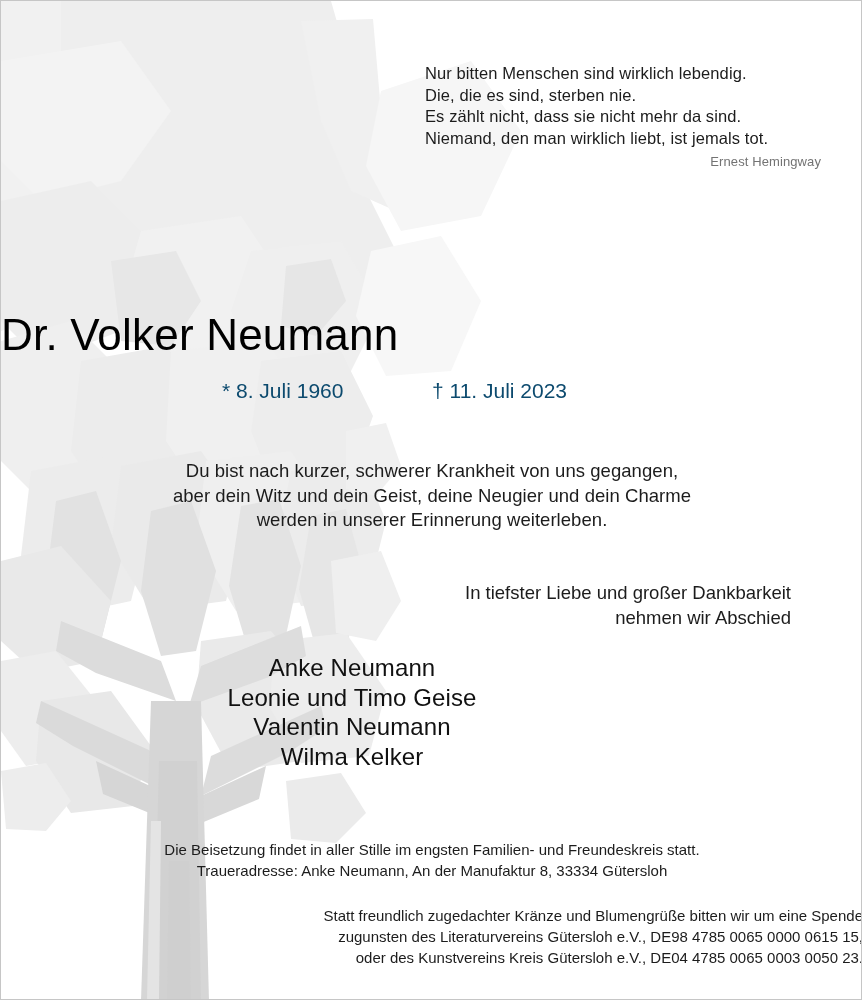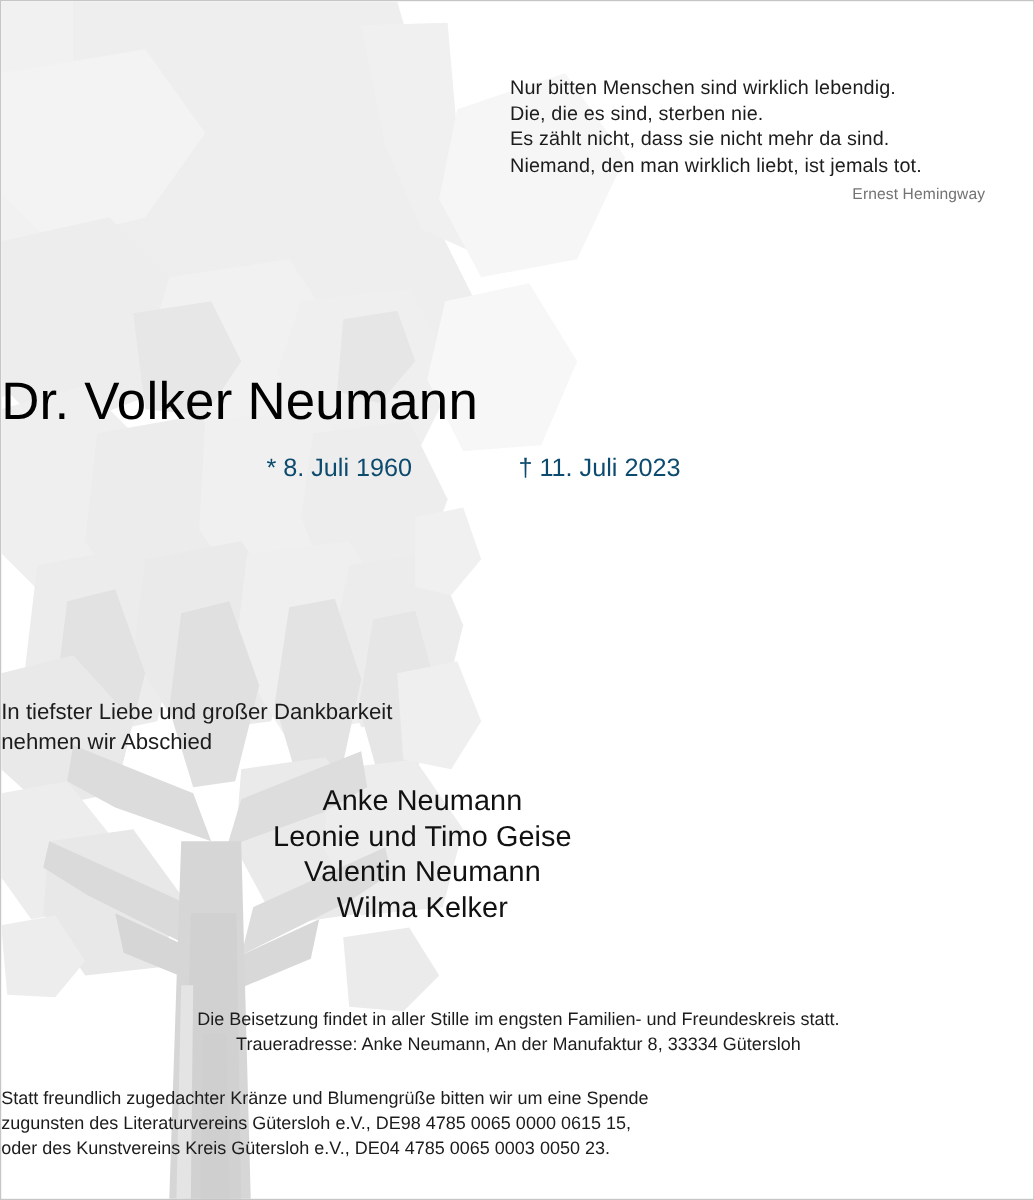--- a/index.html
+++ b/index.html
@@ -100,24 +100,25 @@
     line-height: 24.5px;
     color: #1c1c1c;
     letter-spacing: 0.05px;
   }
 
   
   #farewell-block {
     left: 0;
     top: 580px;
     width: 756px;
-    text-align: left;
+    text-align: right;
     font-size: 18.5px;
     line-height: 24.5px;
     color: #1c1c1c;
+    padding-left: 34px;
   }
 
   
   #survivors-list {
     left: 0;
     top: 652px;
     width: 702px;
     text-align: center;
     font-size: 24px;
     line-height: 29.5px;
@@ -134,21 +135,21 @@
     font-size: 15px;
     line-height: 21px;
     color: #1c1c1c;
   }
 
   
   #donation-note {
     left: 0;
     top: 904px;
     width: 862px;
-    text-align: left;
+    text-align: right;
     font-size: 15px;
     line-height: 21px;
     color: #1c1c1c;
   }
 
   .line { display: block; }
 </style>
 </head>
 <body>
 
@@ -221,20 +222,25 @@
       <span class="quote-line line">Niemand, den man wirklich liebt, ist jemals tot.</span>
       <div id="quote-attribution">Ernest Hemingway</div>
     </div>
 
     <div id="deceased-name" class="abs">Dr. Volker Neumann</div>
 
     <div id="dates-row" class="abs">
       <span class="date-birth">* 8. Juli 1960</span><span class="date-death">† 11. Juli 2023</span>
     </div>
 
+    <div id="memorial-paragraph" class="abs">
+      <span class="line">Du bist nach kurzer, schwerer Krankheit von uns gegangen,</span>
+      <span class="line">aber dein Witz und dein Geist, deine Neugier und dein Charme</span>
+      <span class="line">werden in unserer Erinnerung weiterleben.</span>
+    </div>
 
     <div id="farewell-block" class="abs">
       <span class="line">In tiefster Liebe und großer Dankbarkeit</span>
       <span class="line">nehmen wir Abschied</span>
     </div>
 
     <div id="survivors-list" class="abs">
       <span class="line">Anke Neumann</span>
       <span class="line">Leonie und Timo Geise</span>
       <span class="line">Valentin Neumann</span>

